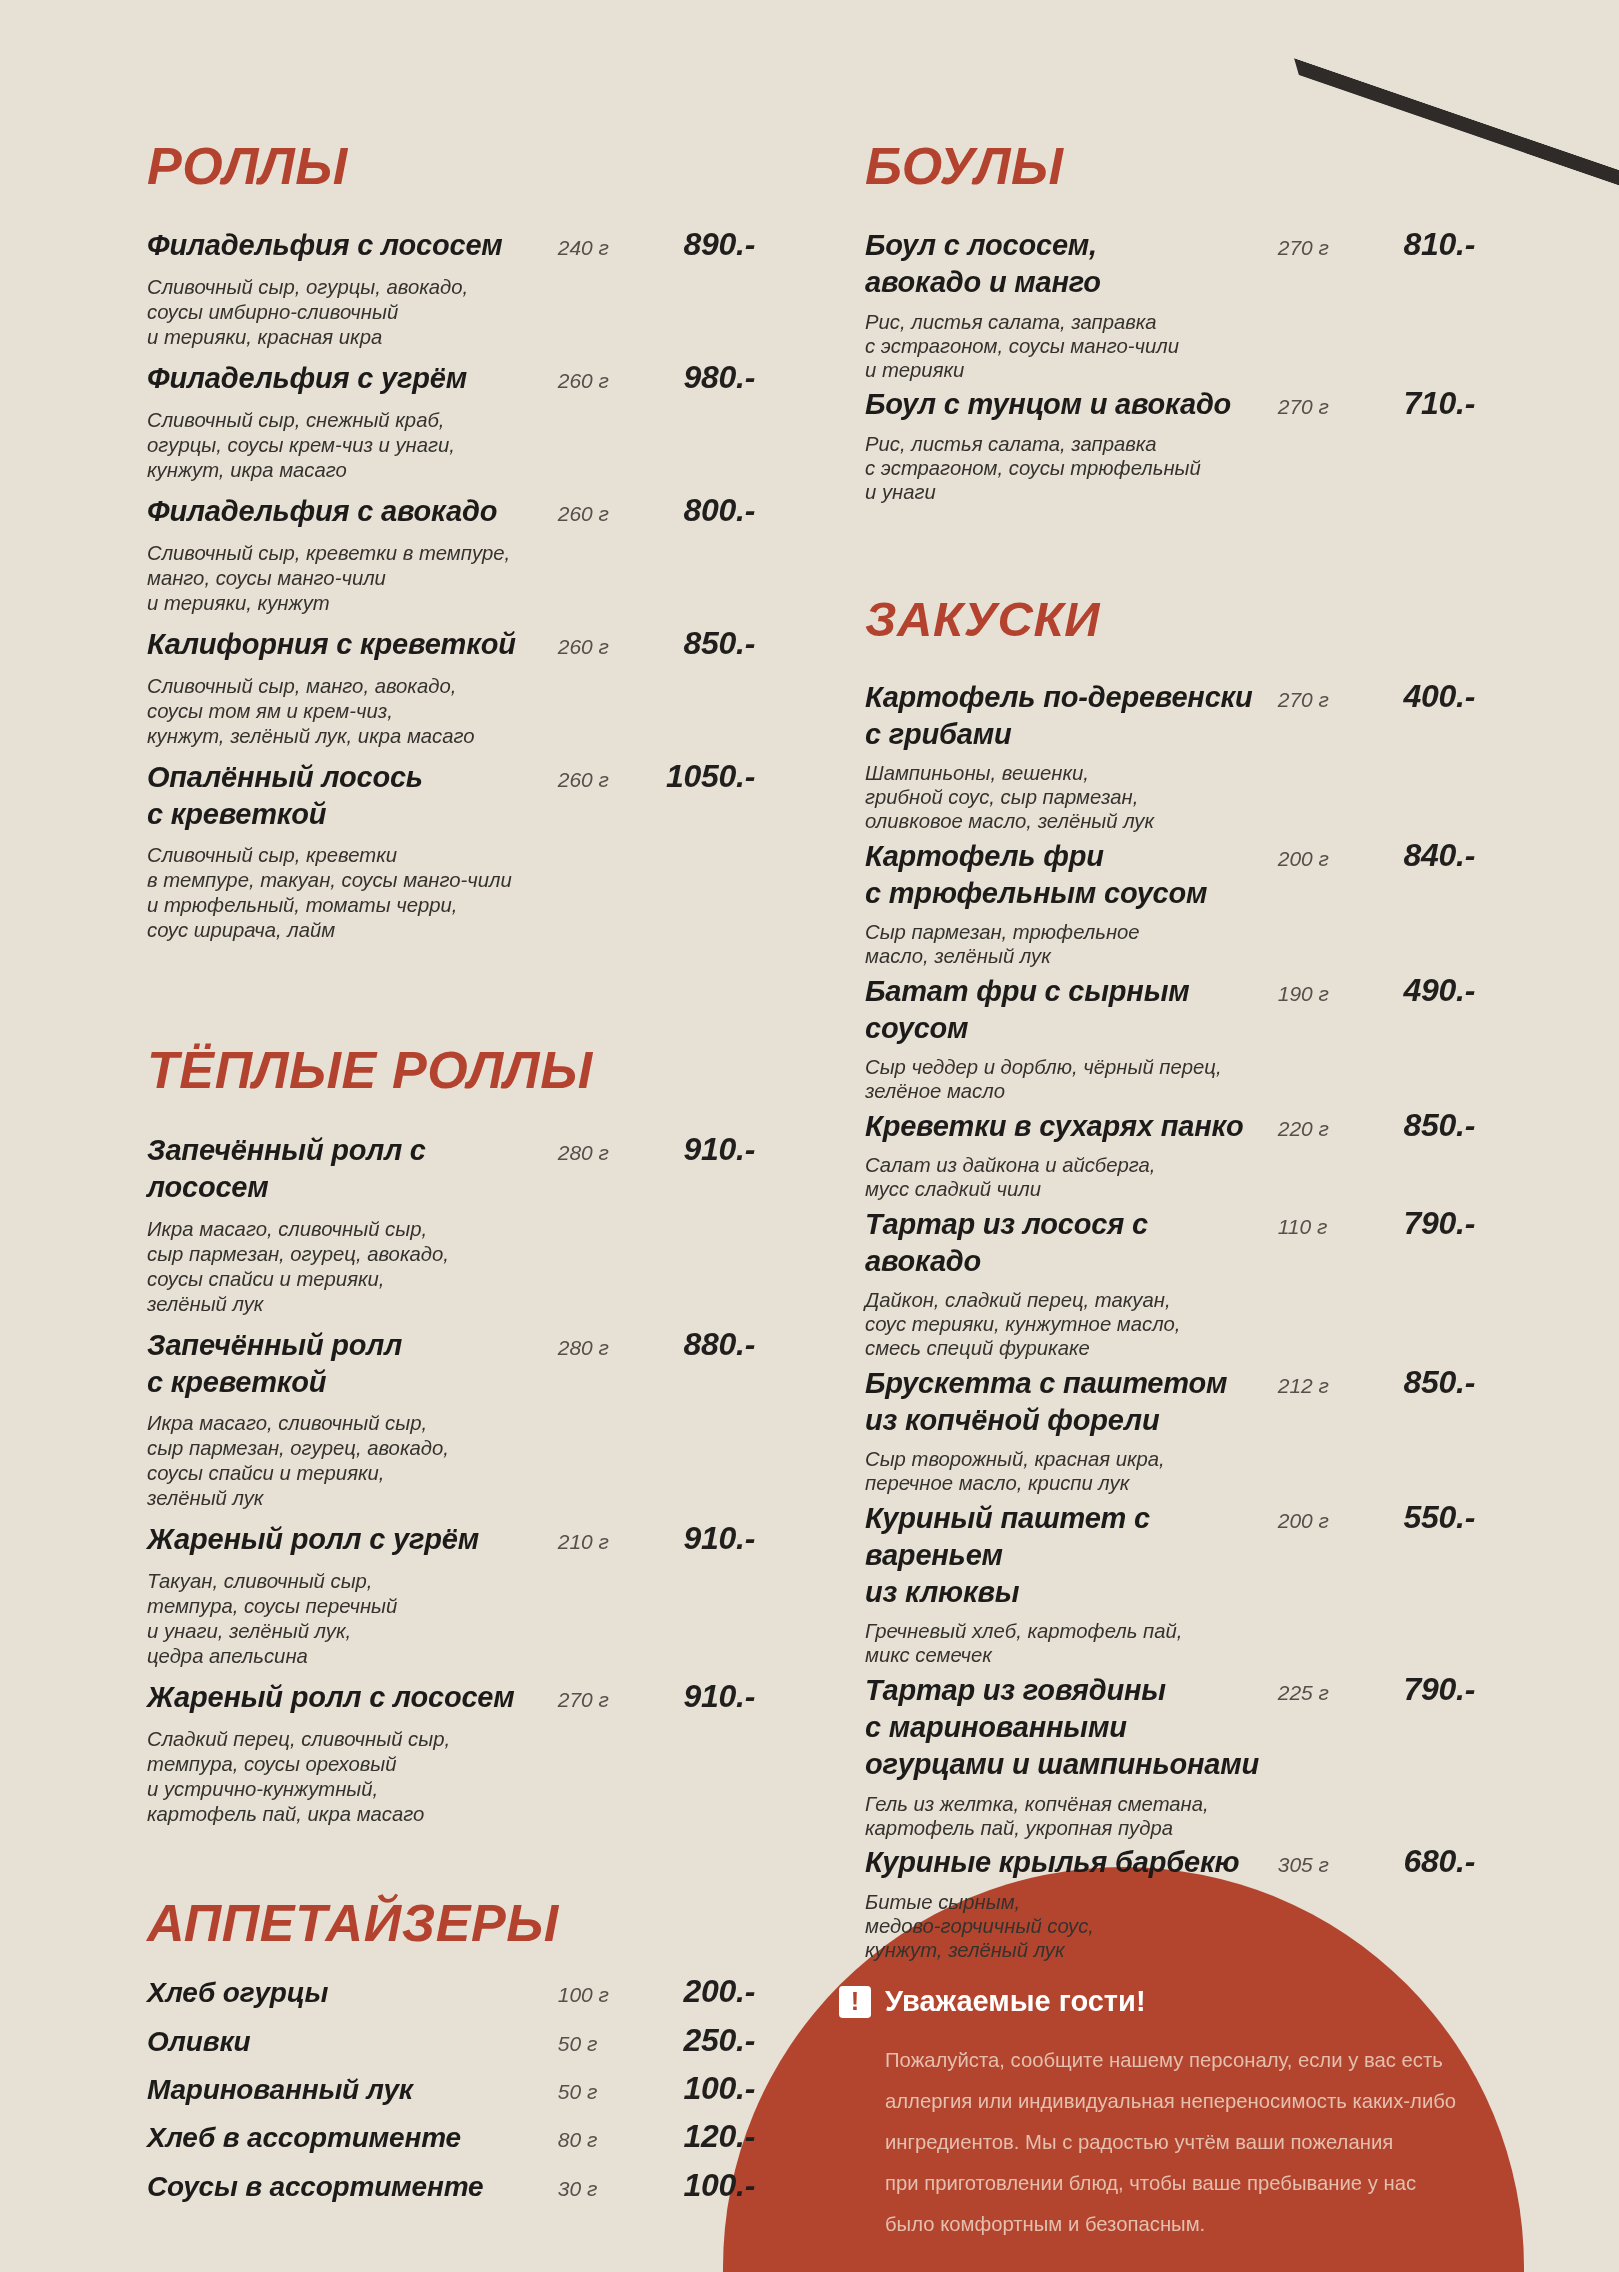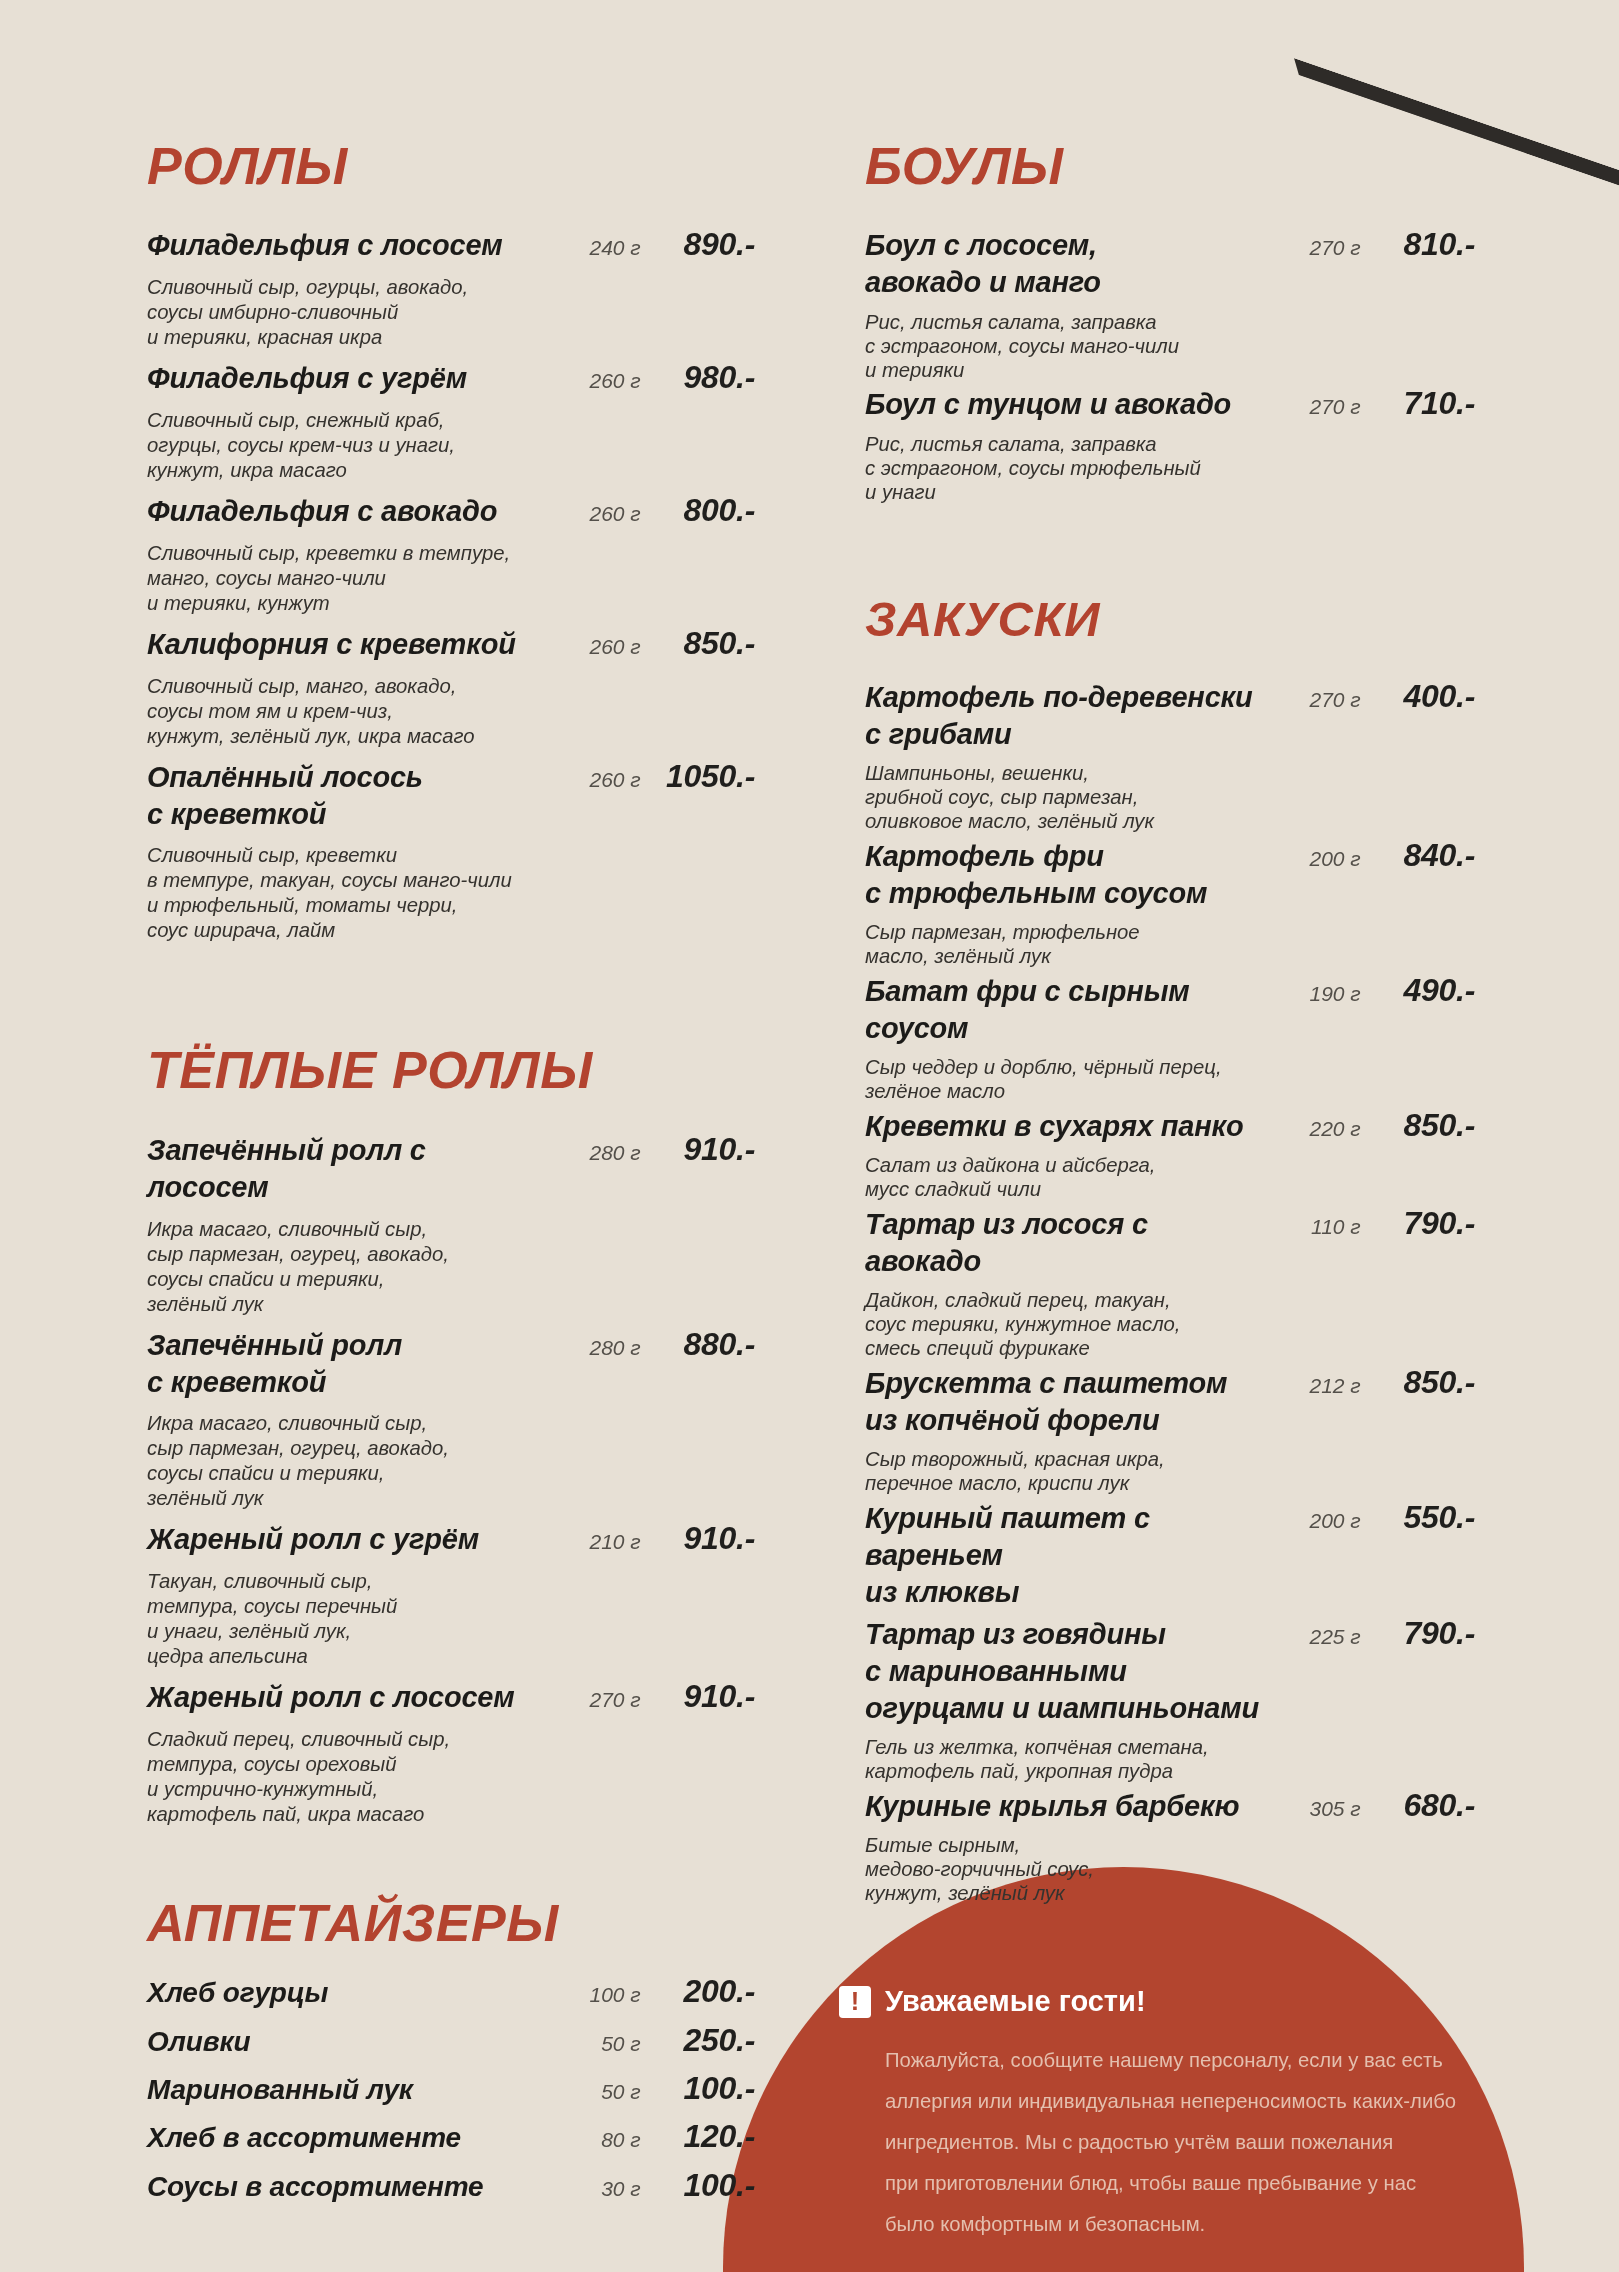--- a/index.html
+++ b/index.html
@@ -59,21 +59,21 @@
     display:grid;grid-template-columns:1fr 83px 108px;
     align-items:baseline;column-gap:6.3px;
   }
   .item-name{
     font-size:29px;font-weight:700;line-height:37px;
     letter-spacing:-0.2px;white-space:pre-line;color:var(--text);
   }
   .menu-item.compact .item-name{font-size:28px;line-height:28px;}
   .item-weight{
     font-size:21px;font-weight:400;color:var(--weight);
-    text-align:right;white-space:nowrap;
+    text-align:left;white-space:nowrap;
   }
   .item-price{
     font-size:32px;font-weight:700;color:var(--price);
     text-align:right;white-space:nowrap;letter-spacing:-0.3px;
   }
   .item-desc{
     font-size:20.3px;line-height:25px;color:var(--desc);
     white-space:pre-line;margin-top:10.8px;
   }
   .col-right .item-desc{line-height:24px;margin-top:8.3px;}
@@ -365,20 +365,22 @@
 перечное масло, криспи лук</p>
   </div>
 
   <div class="menu-item">
     <div class="item-head">
       <h3 class="item-name">Куриный паштет с вареньем
 из клюквы</h3>
       <span class="item-weight">200 г</span>
       <span class="item-price">550.-</span>
     </div>
+    <p class="item-desc">Гречневый хлеб, картофель пай,
+микс семечек</p>
   </div>
 
   <div class="menu-item">
     <div class="item-head">
       <h3 class="item-name">Тартар из говядины
 с маринованными
 огурцами и шампиньонами</h3>
       <span class="item-weight">225 г</span>
       <span class="item-price">790.-</span>
     </div>

